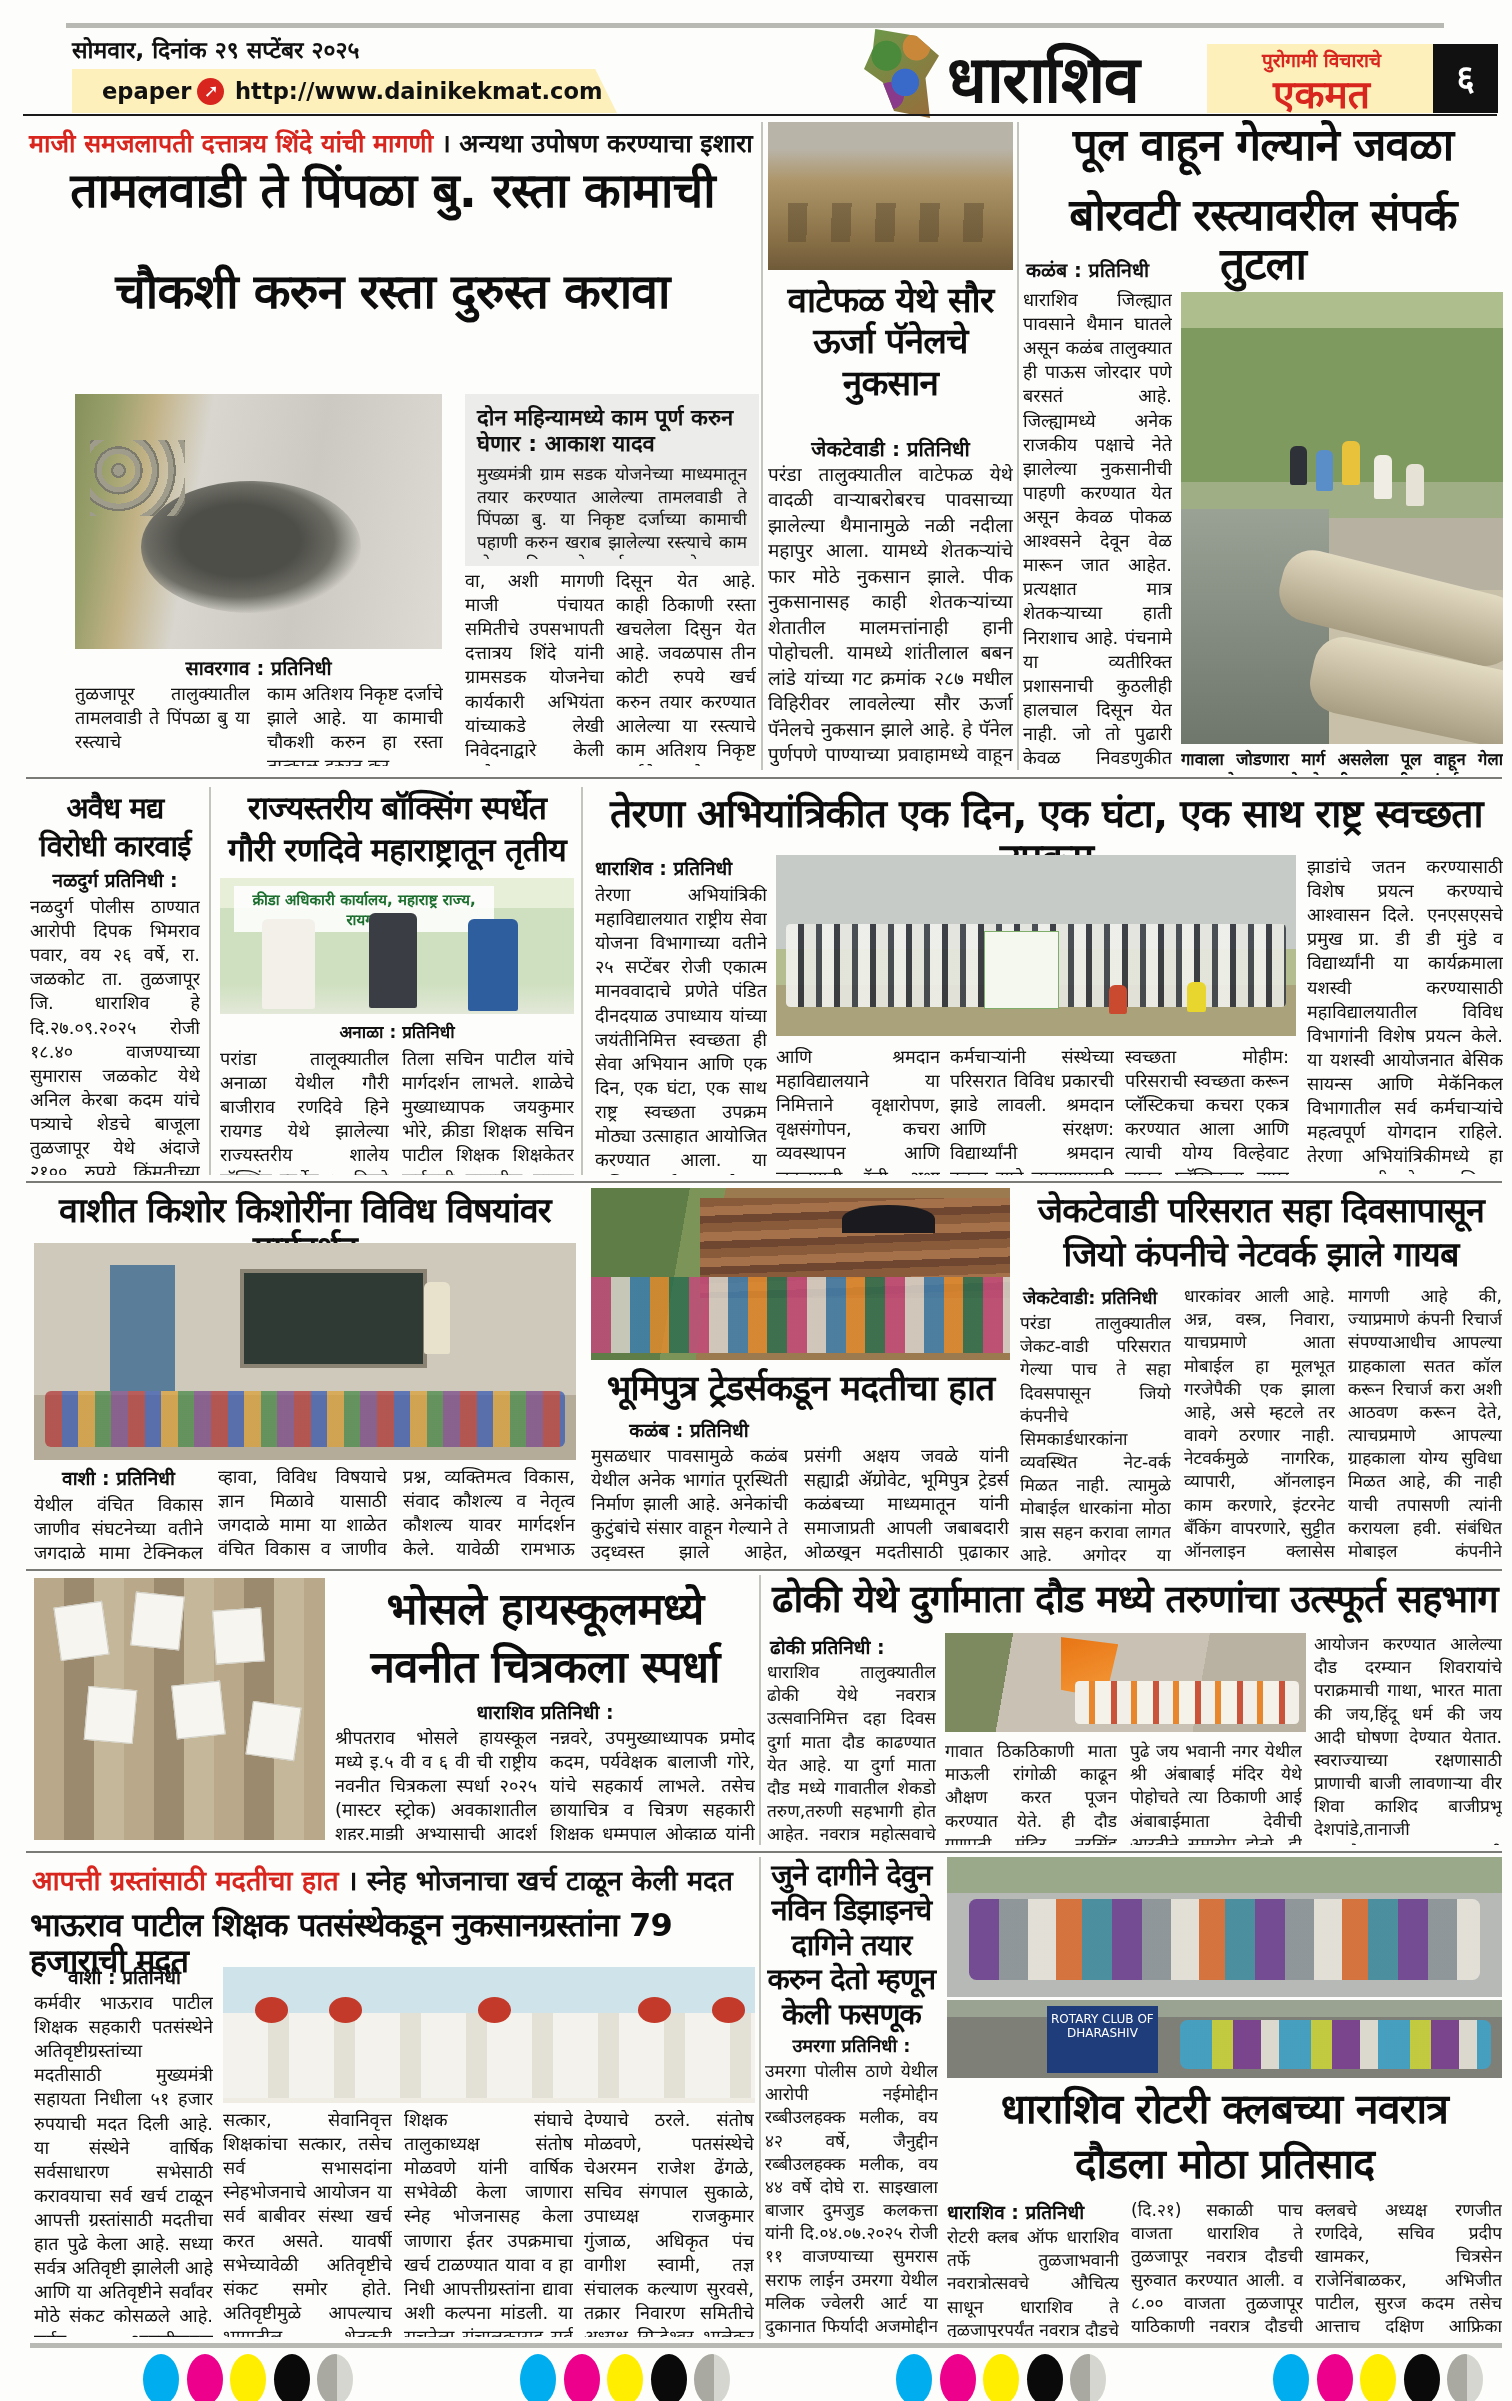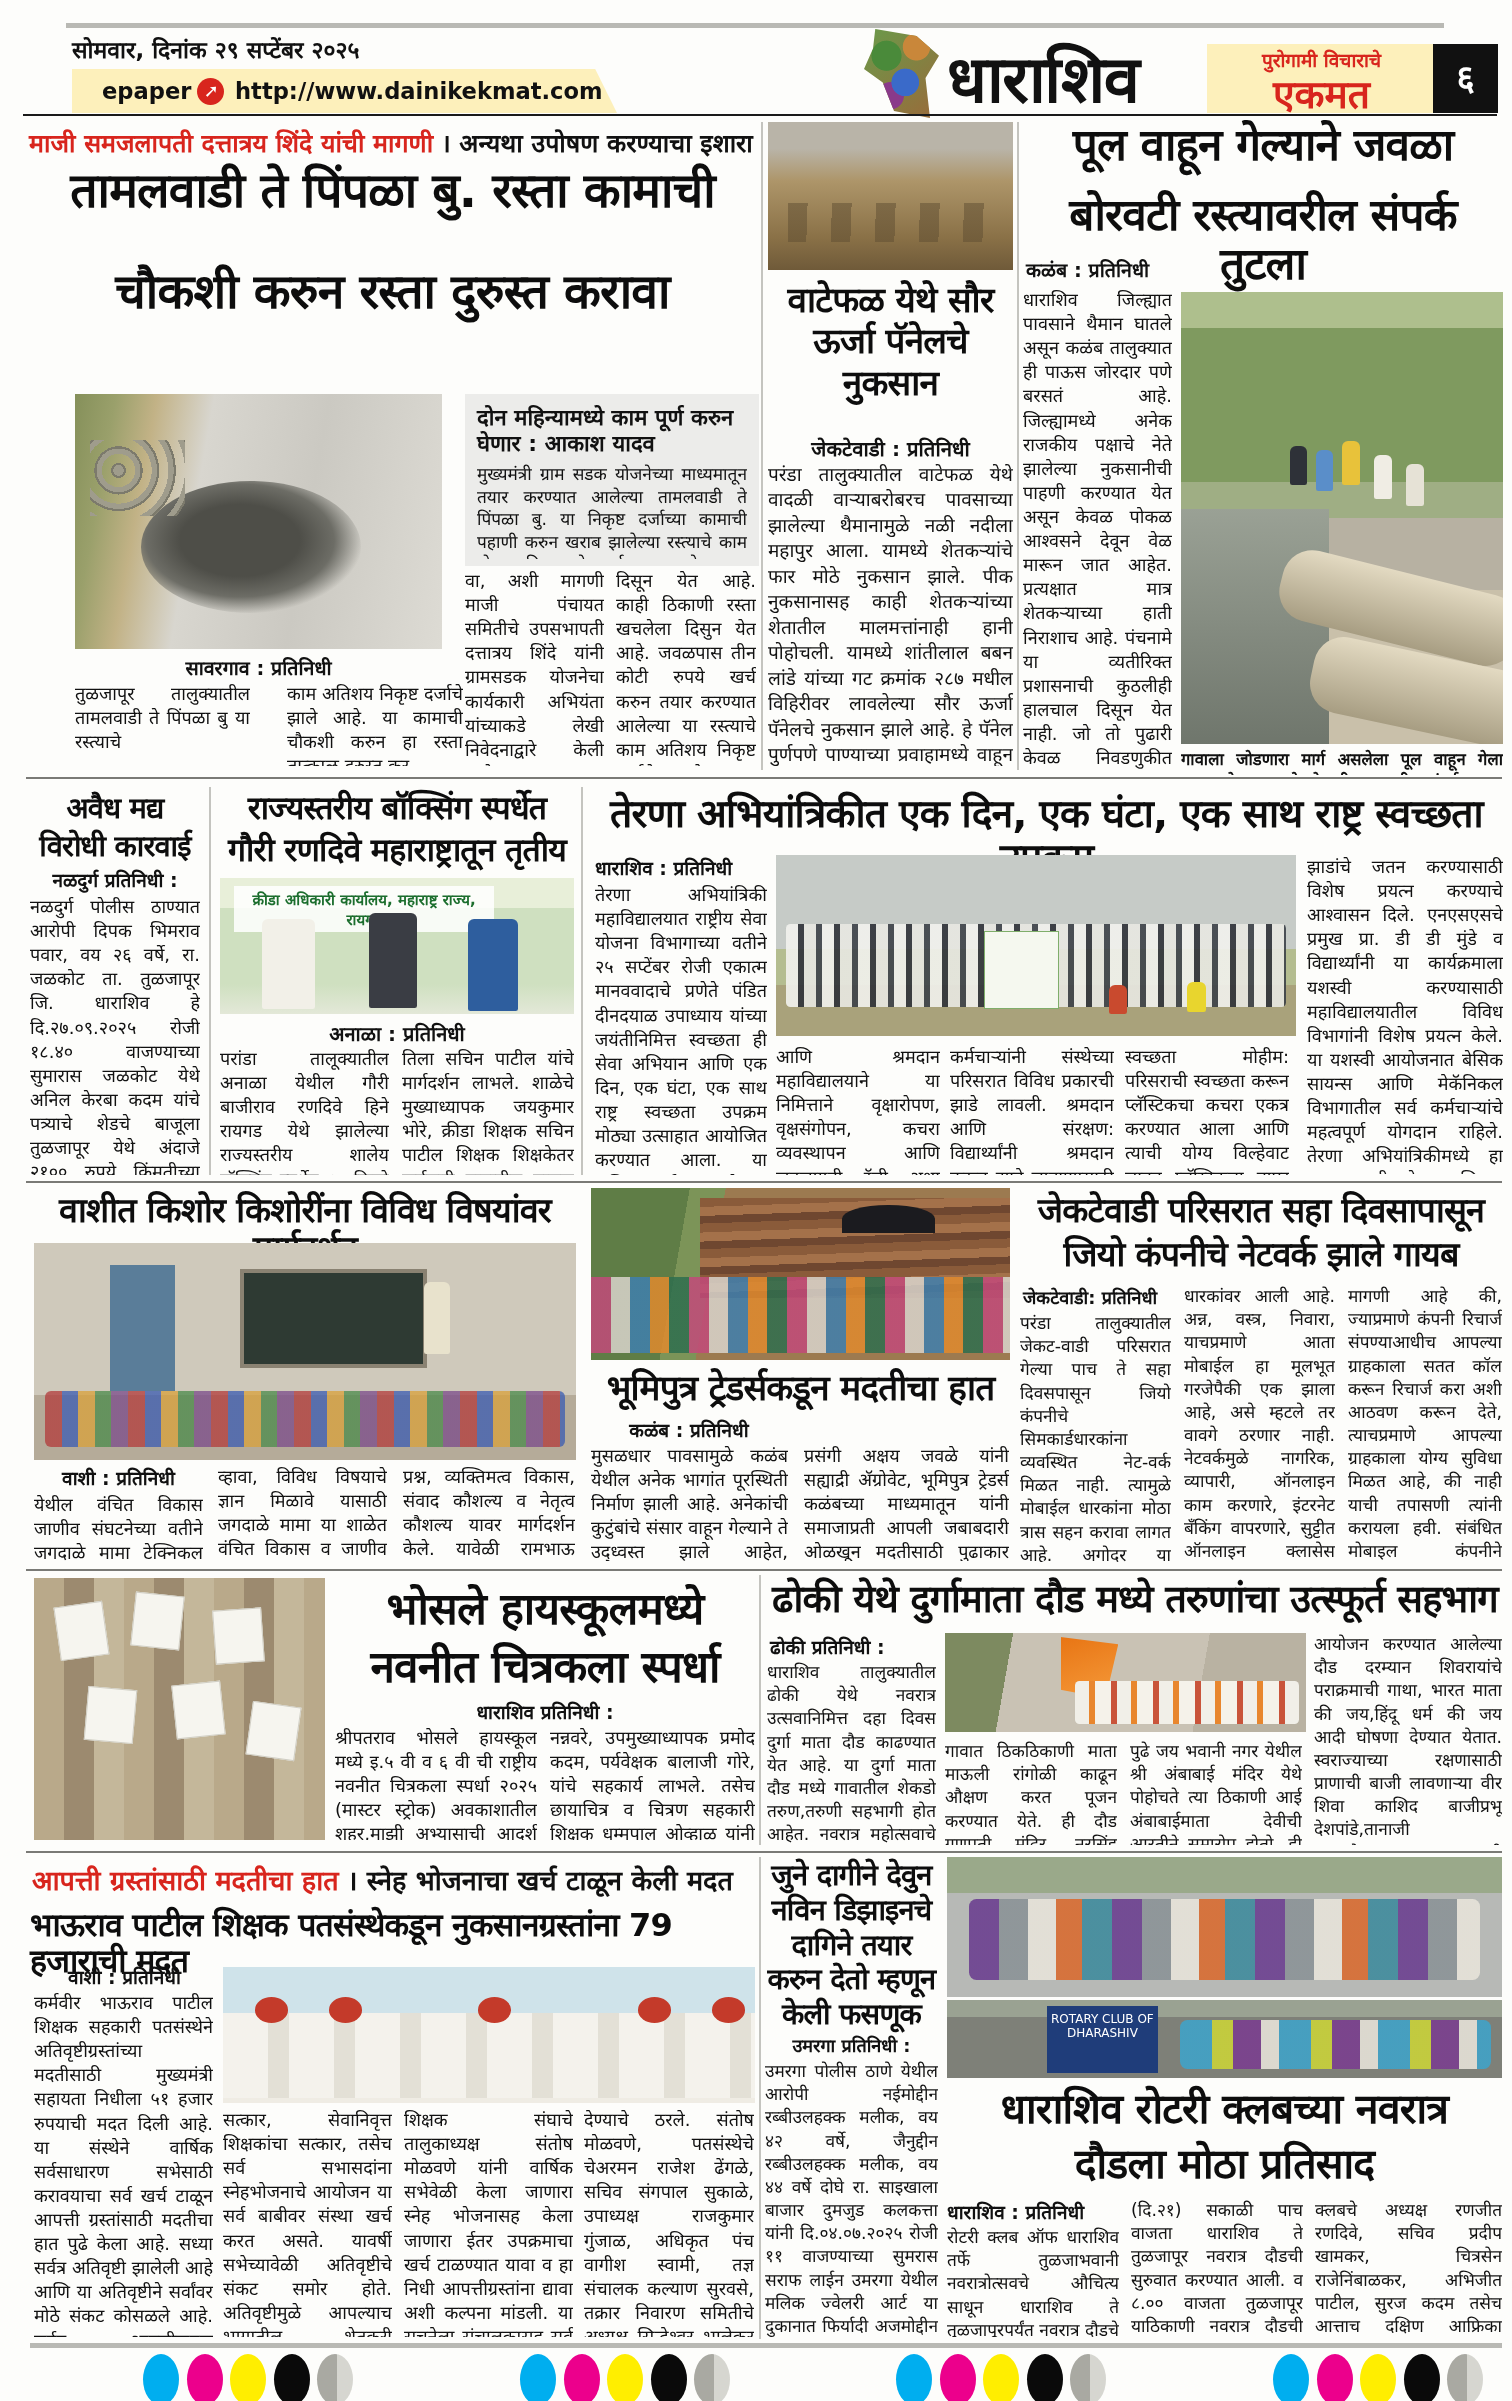--- a/index.html
+++ b/index.html
@@ -93,21 +93,21 @@
   </div>
   <div class="abs headline" style="left:29px;top:164px;width:727px;font-size:48px;">तामलवाडी ते पिंपळा बु. रस्ता कामाची</div>
   <div class="abs headline" style="left:29px;top:265px;width:727px;font-size:48px;">चौकशी करुन रस्ता दुरुस्त करावा</div>
 
   <div class="photo ph-road" style="left:75px;top:394px;width:367px;height:255px;">
     <div class="patch"></div>
     <div class="stones"></div>
   </div>
   <div class="abs byline" style="left:75px;top:654px;width:367px;font-size:19.6px;">सावरगाव : प्रतिनिधी</div>
   <div class="abs body-col" style="left:75px;top:682px;width:175px;height:84px;">तुळजापूर तालुक्यातील तामलवाडी ते पिंपळा बु या रस्त्याचे</div>
-  <div class="abs body-col" style="left:267px;top:682px;width:176px;height:84px;margin-left:20px;">काम अतिशय निकृष्ट दर्जाचे झाले आहे. या कामाची चौकशी करुन हा रस्ता तात्काळ दुरुस्त कर-</div>
+  <div class="abs body-col" style="left:267px;top:682px;width:176px;height:84px;">काम अतिशय निकृष्ट दर्जाचे झाले आहे. या कामाची चौकशी करुन हा रस्ता तात्काळ दुरुस्त कर-</div>
 
   <div class="abs graybox" style="left:465px;top:394px;width:270px;height:151px;">
     <div style="font-size:22px;font-weight:bold;line-height:1.2;">दोन महिन्यामध्ये काम पूर्ण करुन घेणार : आकाश यादव</div>
     <div style="font-size:17.3px;line-height:1.3;text-align:justify;margin-top:6px;overflow:hidden;height:96px;">मुख्यमंत्री ग्राम सडक योजनेच्या माध्यमातून तयार करण्यात आलेल्या तामलवाडी ते पिंपळा बु. या निकृष्ट दर्जाच्या कामाची पहाणी करुन खराब झालेल्या रस्त्याचे काम दोन महिन्यामध्ये पुर्ण करुन घेणार व संबंधित गुत्तेदाराला सर्व सुचना देण्यात येणार असल्याचे कार्यकारी अभियंता आकाश यादव यांनी बोलताना सांगितले.</div>
   </div>
   <div class="abs body-col" style="left:465px;top:569px;width:139px;height:197px;">वा, अशी मागणी माजी पंचायत समितीचे उपसभापती दत्तात्रय शिंदे यांनी ग्रामसडक योजनेचा कार्यकारी अभियंता यांच्याकडे लेखी निवेदनाद्वारे केली आहे. तुळजापूर तालुक्यातील तामलवाडी येथील राष्ट्रीय राजमार्ग क्रं ५२ ते पिंपळा बु. हा ४.९२० कि.मी.चा रस्ता मुख्यमंत्री ग्रामसडक योजनेच्या माध्यमातून जवळपास ३१८.३२ लक्ष रुपये खर्च करुन तयार केला आहे. एप्रिल २०२५ पर्यंत या रस्त्याचे काम सुरु होते. सदरील रस्त्याचे काम अतिशय निकृष्ट दर्जाचे केले असून चार महीन्यातच रस्त्यावरील डांबर निघून जाऊन रस्त्यावर खड्डे पडलेले</div>
   <div class="abs body-col" style="left:616px;top:569px;width:140px;height:197px;">दिसून येत आहे. काही ठिकाणी रस्ता खचलेला दिसुन येत आहे. जवळपास तीन कोटी रुपये खर्च करुन तयार करण्यात आलेल्या या रस्त्याचे काम अतिशय निकृष्ट दर्जाचे झाले असून रस्ता खड्डेमय झाला आहे. चार महीन्यातच रस्ता खराब झाल्याने तात्काळ रस्ता दुरुस्त करावा व संबंधित गुत्तेदारावर कारवाई करावी, दोन महिन्यामध्ये दर्जेदार काम करुन घ्यावे.</div>
 
   <div class="rule-v abs" style="left:761px;top:122px;height:648px;"></div>
   <div class="photo ph-flood" style="left:768px;top:122px;width:245px;height:148px;">
@@ -143,21 +143,21 @@
 
   <div class="rule-v abs" style="left:209px;top:787px;height:388px;"></div>
   <div class="abs headline" style="left:220px;top:791px;width:354px;font-size:32px;">राज्यस्तरीय बॉक्सिंग स्पर्धेत</div>
   <div class="abs headline" style="left:220px;top:833px;width:354px;font-size:32px;">गौरी रणदिवे महाराष्ट्रातून तृतीय</div>
   <div class="photo ph-boxing" style="left:220px;top:878px;width:354px;height:136px;">
     <div class="bannertxt">क्रीडा अधिकारी कार्यालय, महाराष्ट्र राज्य, रायगड</div>
     <div class="pp" style="left:12%;top:30%;width:53px;height:90px;background:#f2f0e8;"></div>
     <div class="pp" style="left:42%;top:26%;width:48px;height:95px;background:#3a3d44;"></div>
     <div class="pp" style="left:70%;top:30%;width:50px;height:92px;background:#2e5e9e;"></div>
   </div>
-  <div class="abs byline" style="left:220px;top:1020px;width:354px;font-size:20px;">अनाळा : प्रतिनिधी</div>
+  <div class="abs byline" style="left:220px;top:1020px;width:354px;font-size:17px;">अनाळा : प्रतिनिधी</div>
   <div class="abs body-col" style="left:220px;top:1047px;width:169px;height:128px;">परांडा तालूक्यातील अनाळा येथील गौरी बाजीराव रणदिवे हिने रायगड येथे झालेल्या राज्यस्तरीय शालेय बॉक्सिंग स्पर्धेत ८० किलो वजन गटात महाराष्ट्रातून तृतीय क्रमांक पटकावला. गौरी सध्या अनाळा येथील या हायस्कूल शाळेमध्ये शिकत आहे.</div>
   <div class="abs body-col" style="left:402px;top:1047px;width:172px;height:128px;">तिला सचिन पाटील यांचे मार्गदर्शन लाभले. शाळेचे मुख्याध्यापक जयकुमार भोरे, क्रीडा शिक्षक सचिन पाटील शिक्षक शिक्षकेतर कर्मचारी गावातील पालक व ग्रामस्थ यांनी विजयी गौरी रणदिवे हिचे अभिनंदन केले. तसेच तीचे आनाळा व परिसरामध्ये कौतूक होत आहे.</div>
 
   <div class="rule-v abs" style="left:581px;top:787px;height:388px;"></div>
   <div class="abs headline" style="left:591px;top:792px;width:911px;font-size:39px;">तेरणा अभियांत्रिकीत एक दिन, एक घंटा, एक साथ राष्ट्र स्वच्छता उपक्रम</div>
   <div class="abs byline" style="left:595px;top:855px;width:173px;font-size:19px;text-align:left;">धाराशिव : प्रतिनिधी</div>
   <div class="abs body-col" style="left:595px;top:883px;width:172px;height:292px;">तेरणा अभियांत्रिकी महाविद्यालयात राष्ट्रीय सेवा योजना विभागाच्या वतीने २५ सप्टेंबर रोजी एकात्म मानववादाचे प्रणेते पंडित दीनदयाळ उपाध्याय यांच्या जयंतीनिमित्त स्वच्छता ही सेवा अभियान आणि एक दिन, एक घंटा, एक साथ राष्ट्र स्वच्छता उपक्रम मोठ्या उत्साहात आयोजित करण्यात आला. या अभियानांतर्गत वृक्षारोपण, स्वच्छता मोहीम, प्लॅस्टिक मुक्त कॅम्पस आणि विद्यार्थ्यांसाठी जनजागृती उपक्रम राबविण्यात आले. यामध्ये सर्व शिक्षक, कर्मचारी आणि विद्यार्थ्यांनी उत्स्फुर्त सहभाग नोंदवला. प्रमुख उपक्रम</div>
   <div class="photo ph-terna" style="left:776px;top:855px;width:520px;height:181px;">
     <div class="crowd"></div>
     <div class="banner"></div>

